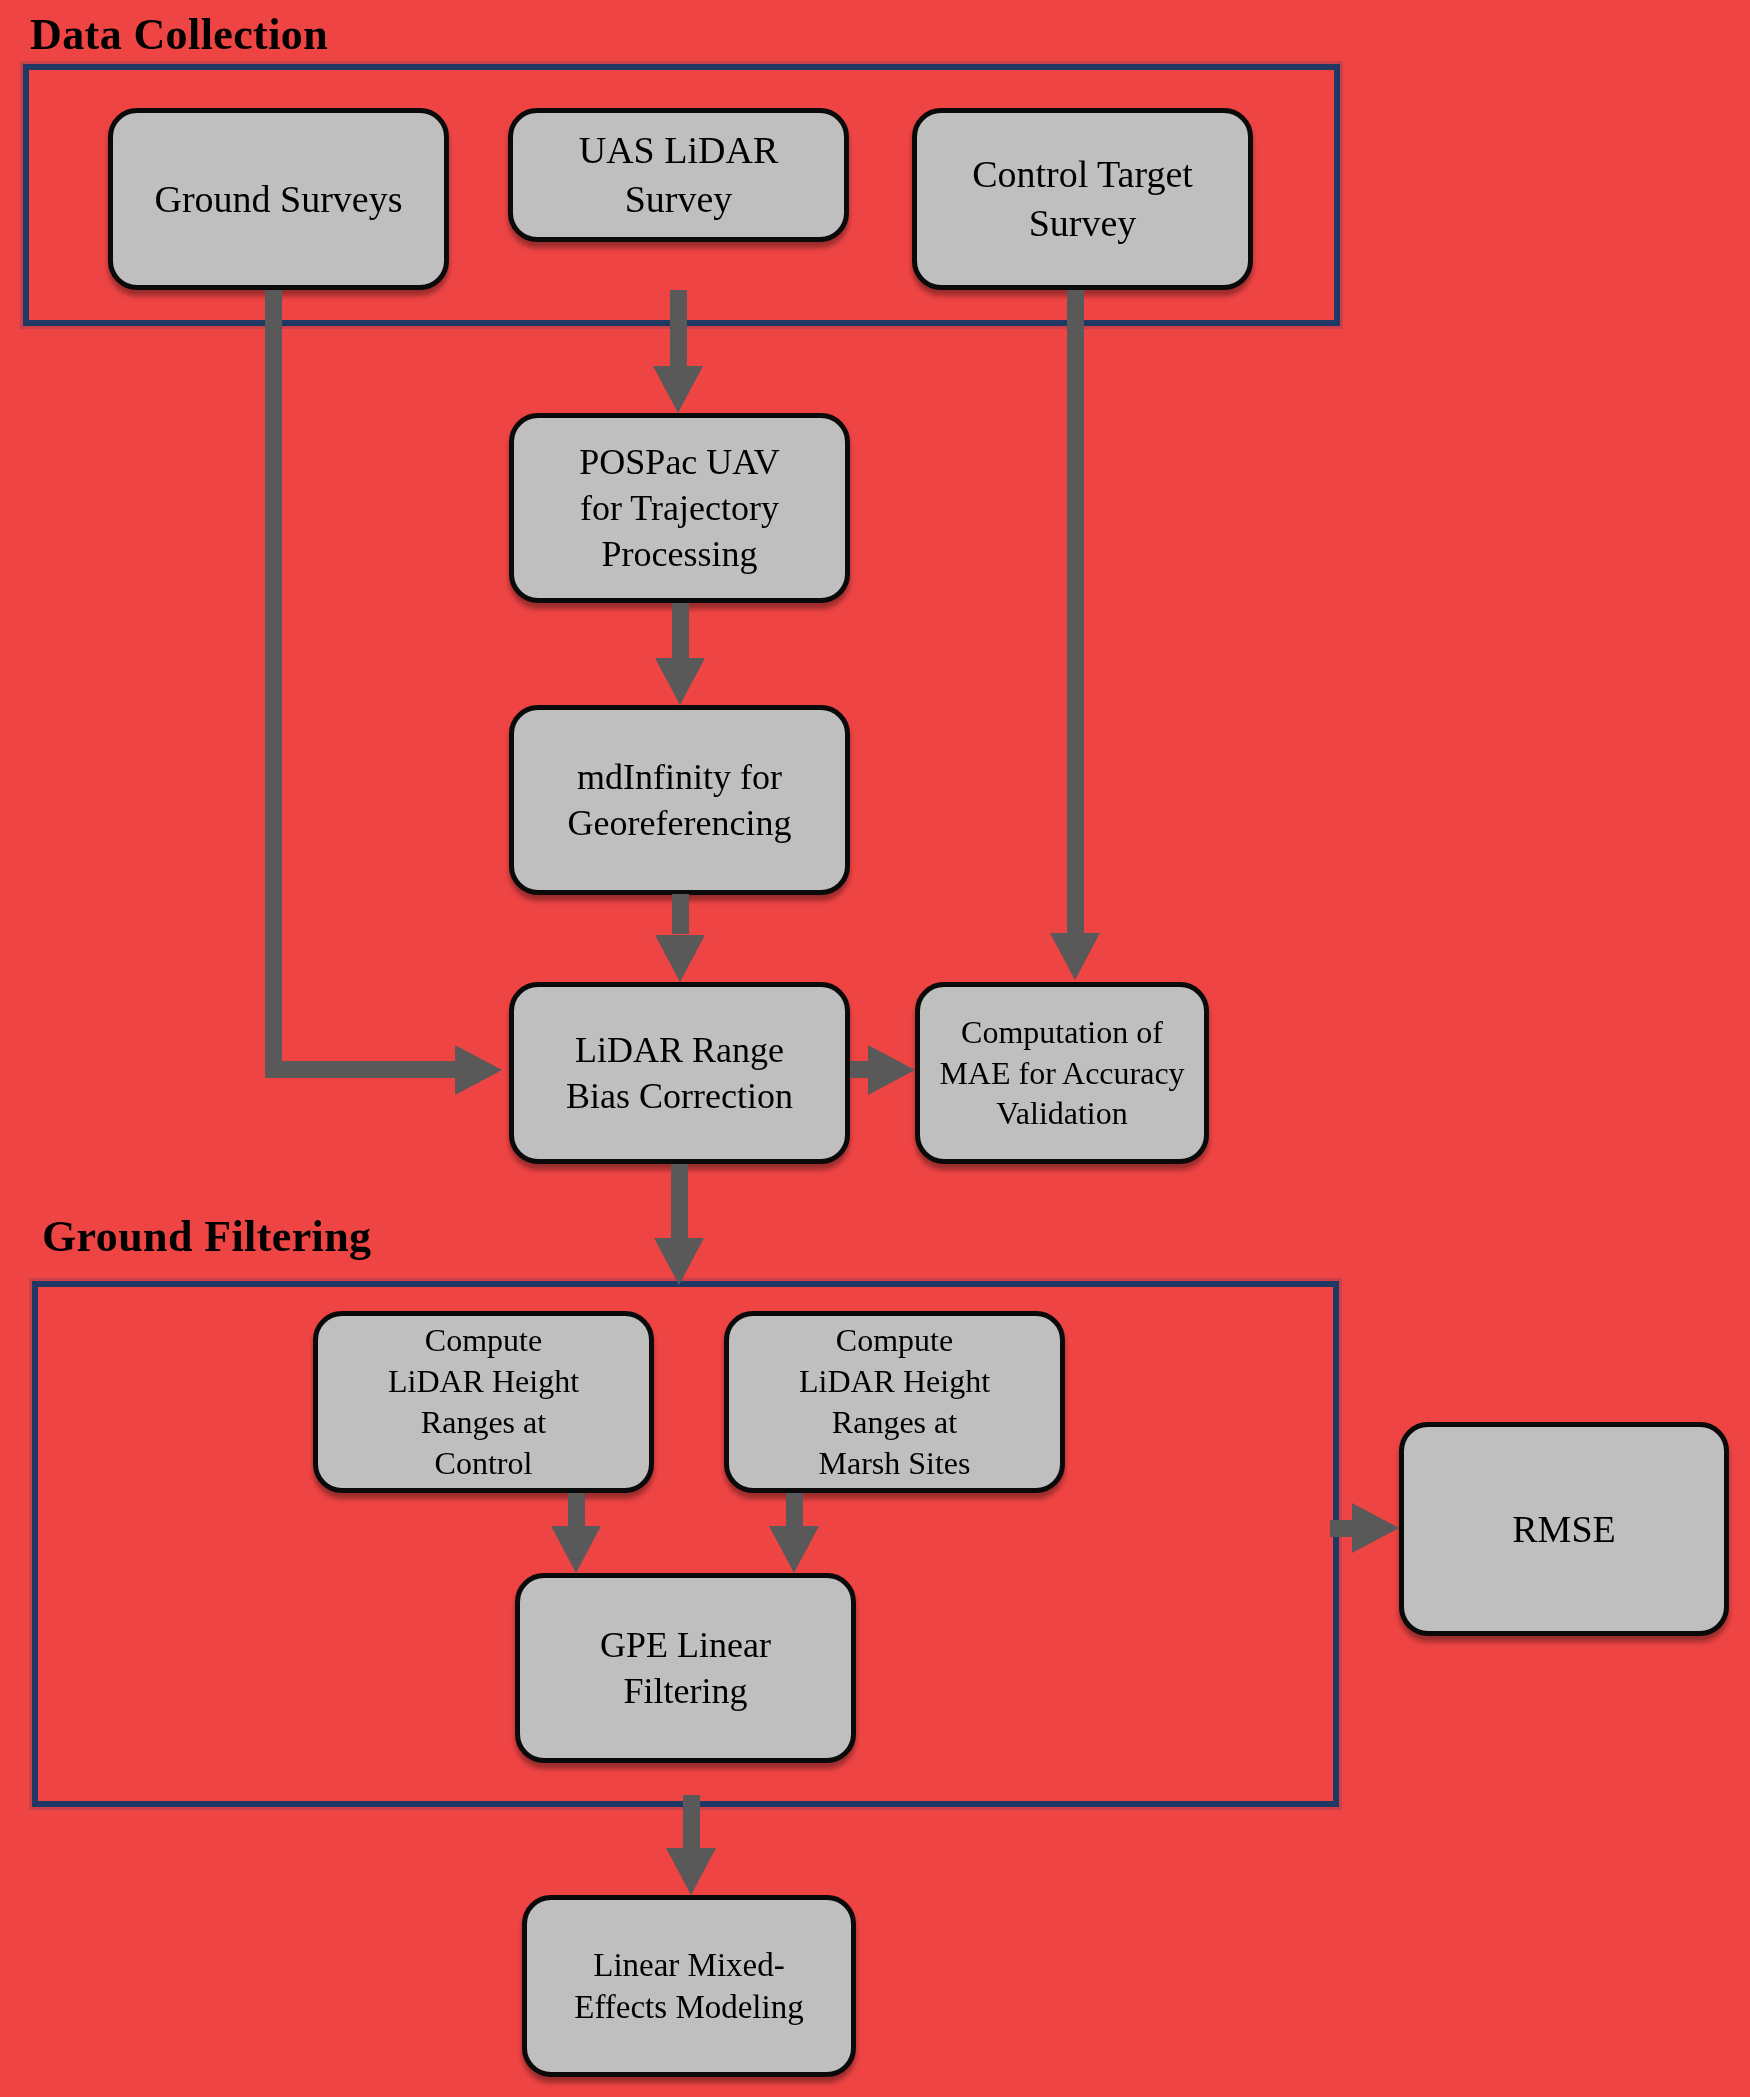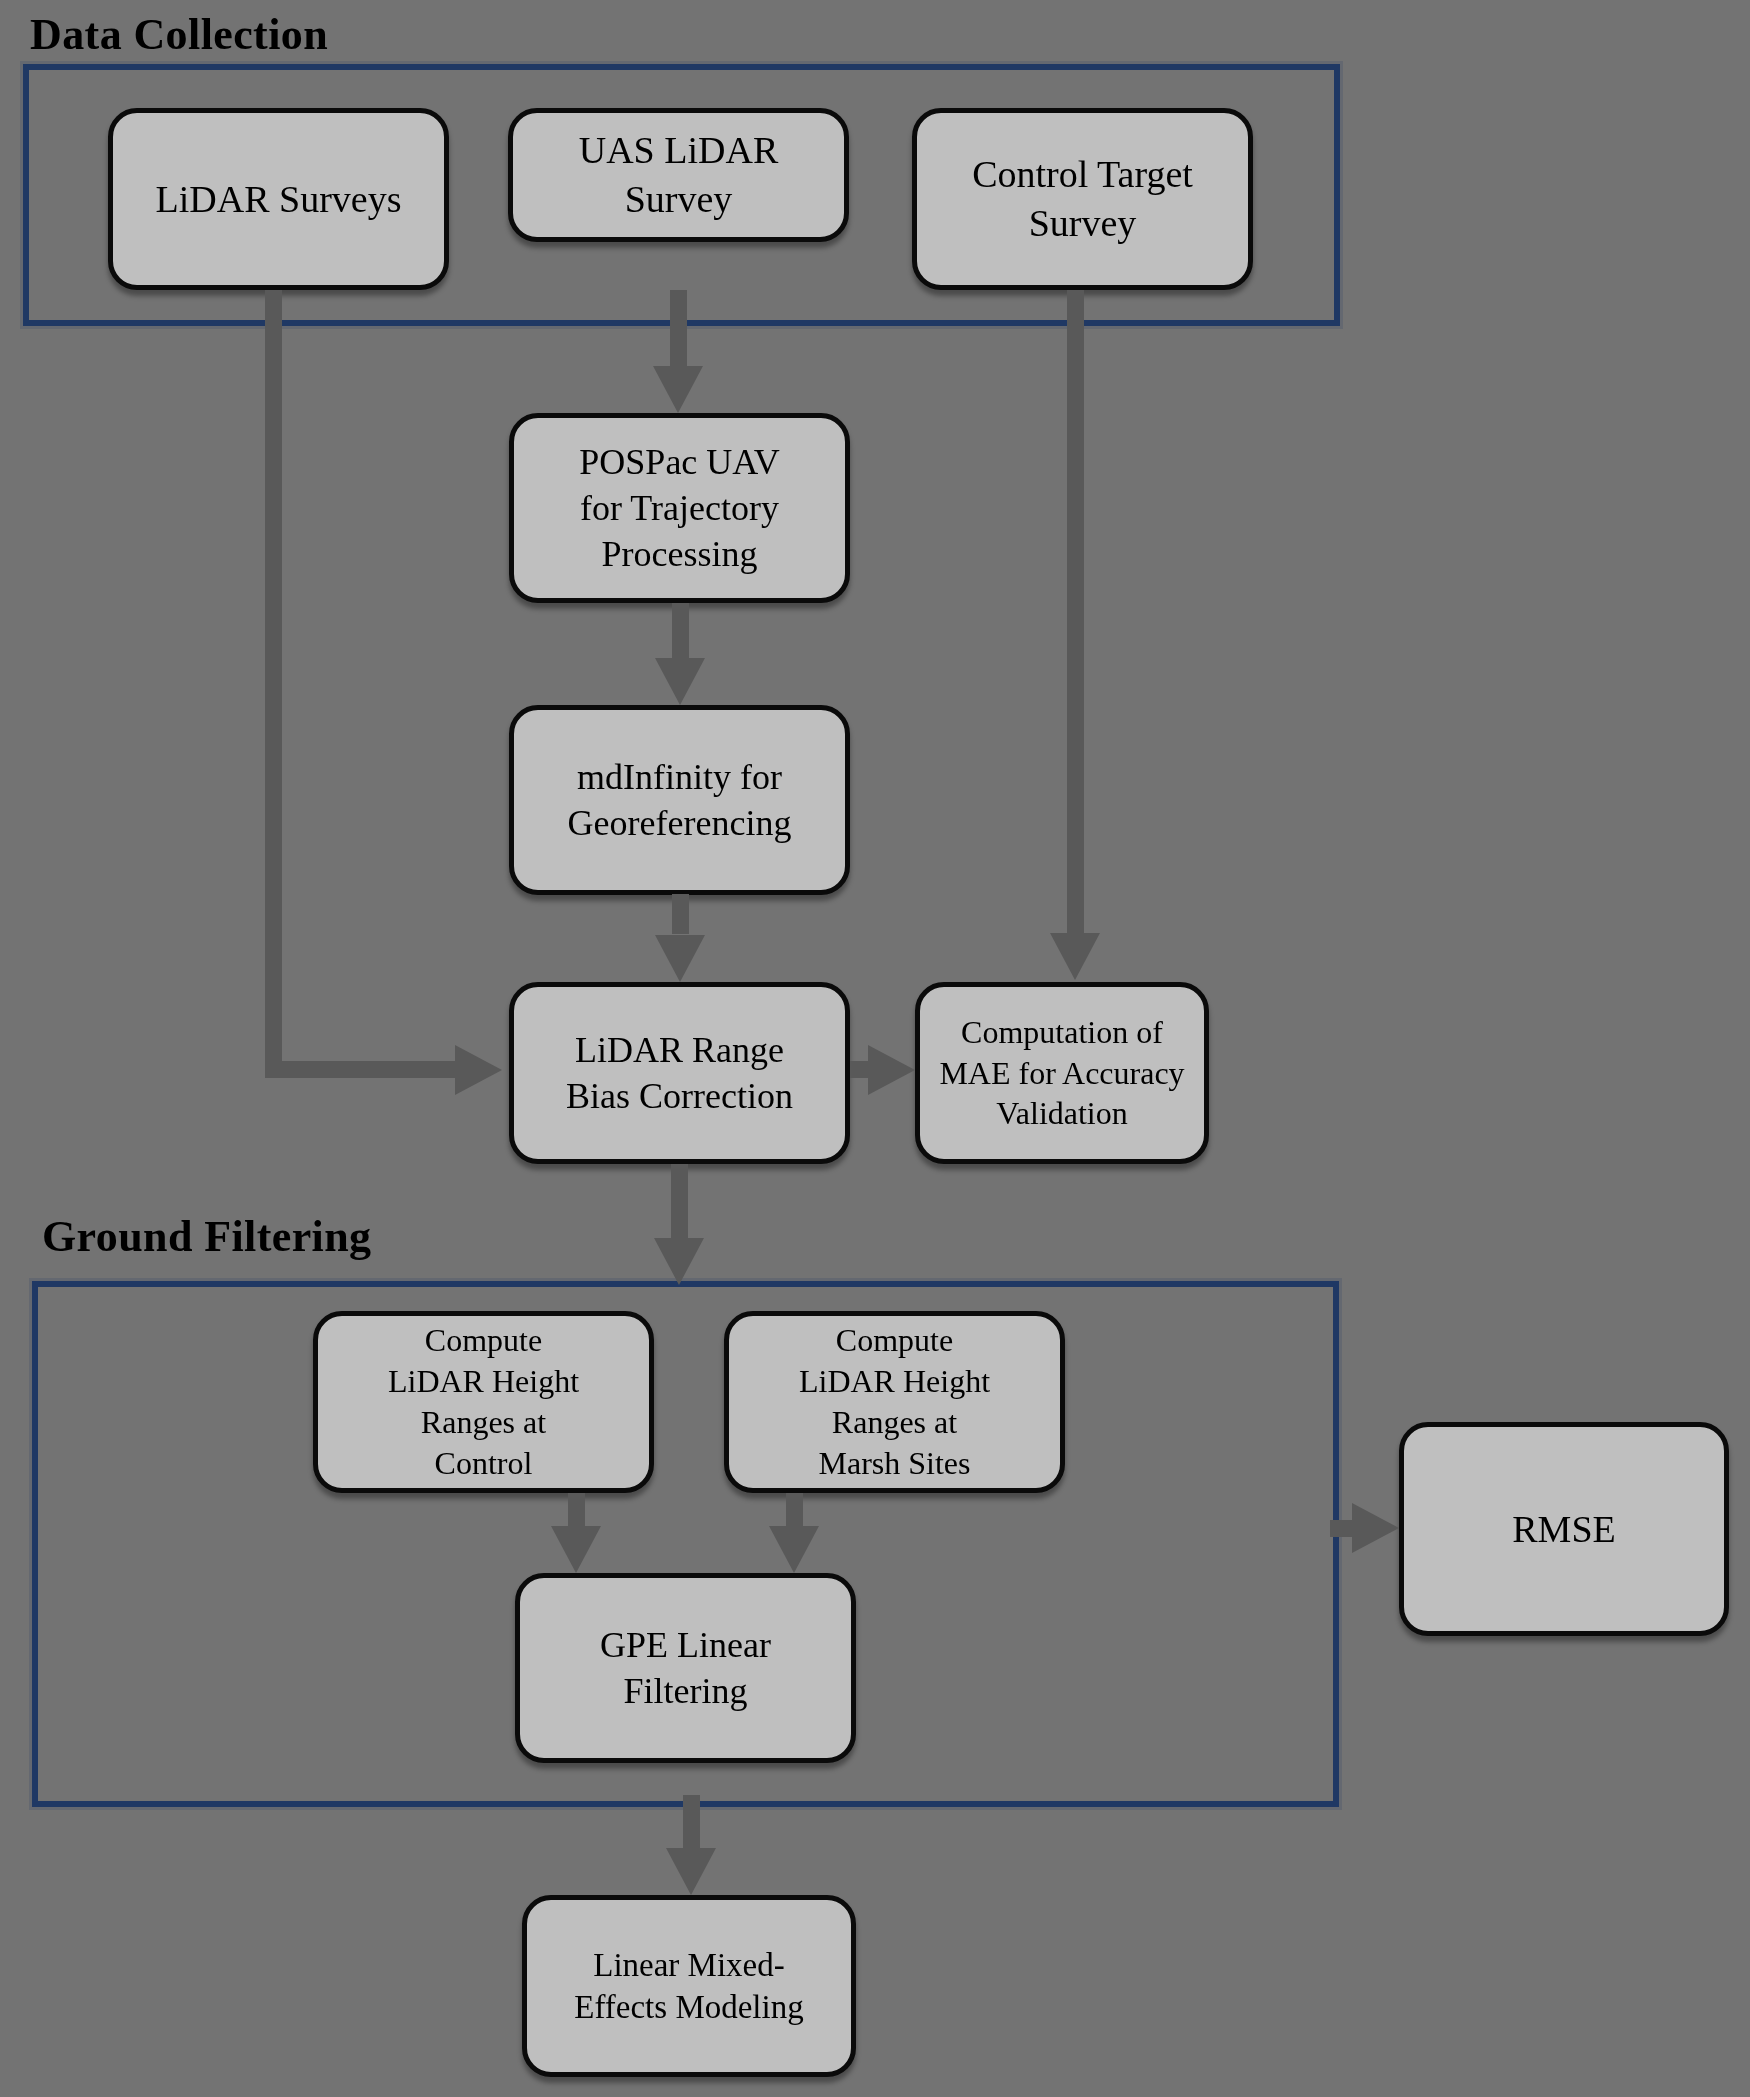--- a/index.html
+++ b/index.html
@@ -5,21 +5,21 @@
   html, body {
     margin: 0;
     padding: 0;
     background: #ffffff;
     font-family: "Liberation Serif", "DejaVu Serif", serif;
   }
   #canvas {
     position: relative;
     width: 1750px;
     height: 2097px;
-    background: #737373;
+    background: #ef4444;
     overflow: hidden;
   }
   .section-title {
     position: absolute;
     font-size: 44px;
     font-weight: bold;
     color: #000000;
     letter-spacing: 0.4px;
     white-space: nowrap;
   }
@@ -83,21 +83,21 @@
 
 <div id="canvas">
 
   <div class="section-title" style="left:30px; top:9px;">Data Collection</div>
   <div class="section-title" style="left:42px; top:1211px;">Ground Filtering</div>
 
   <div class="container-box" style="left:23px; top:64px; width:1305px; height:250px;"></div>
   <div class="container-box" style="left:32px; top:1281px; width:1295px; height:514px;"></div>
 
   <div class="node" style="left:108px; top:108px; width:341px; height:182px;">
-    <span class="node-label fs50">LiDAR Surveys</span>
+    <span class="node-label fs50">Ground Surveys</span>
   </div>
   <div class="node" style="left:508px; top:108px; width:341px; height:134px;">
     <span class="node-label fs50">UAS LiDAR
 Survey</span>
   </div>
   <div class="node" style="left:912px; top:108px; width:341px; height:182px;">
     <span class="node-label fs50">Control Target
 Survey</span>
   </div>
 

